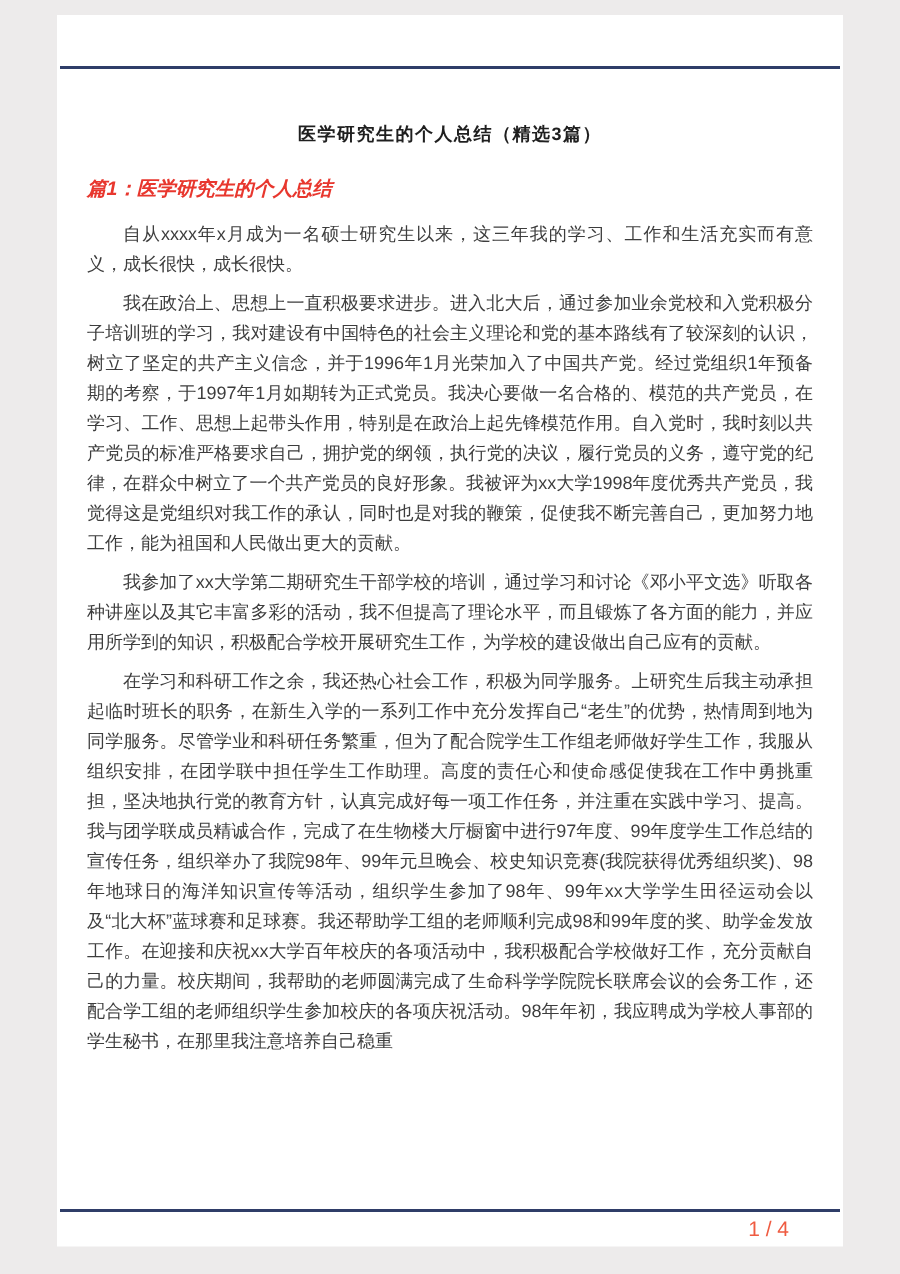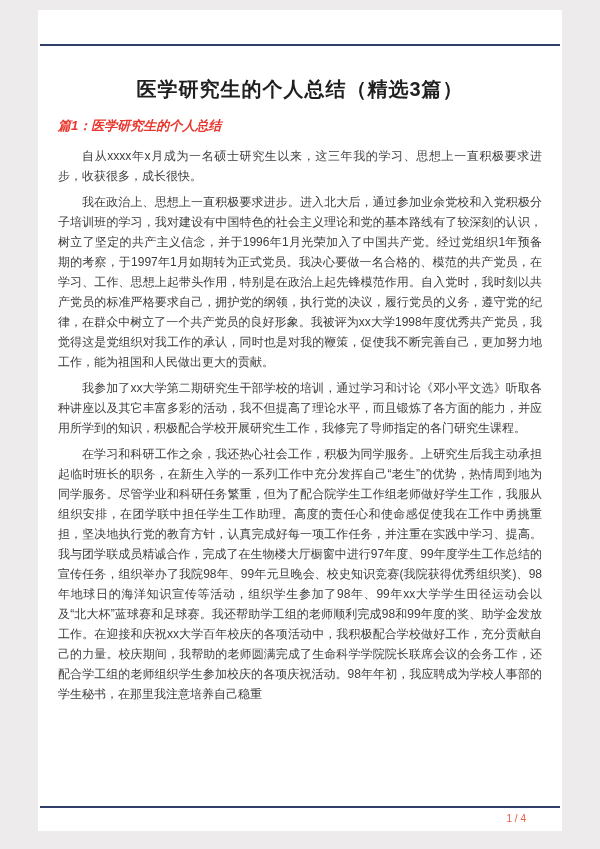--- a/index.html
+++ b/index.html
@@ -31,21 +31,21 @@
   }
   .rule-top { top: 34px; }
   .rule-bottom { top: 796px; }
   .doc-title {
     position: absolute;
     top: 70px;
     left: 0;
     width: 100%;
     margin: 0;
     text-align: center;
-    font-size: 20px;
+    font-size: 12px;
     line-height: 18px;
     font-weight: bold;
     letter-spacing: 1px;
     color: var(--title-color, #1f1f1f);
   }
   .section-heading {
     position: absolute;
     top: 108px;
     left: 20px;
     margin: 0;
@@ -68,38 +68,38 @@
     color: var(--body-text, #3d3d3d);
   }
   .doc-body p {
     margin: 0 0 6px 0;
     text-indent: 2em;
   }
   .page-indicator {
     position: absolute;
     top: 802px;
     right: 36px;
-    font-size: 10px;
+    font-size: 14px;
     line-height: 14px;
     color: var(--page-indicator-color, #ef5b41);
   }
 </style>
 </head>
 <body>
 
 <div class="sheet">
   <div class="rule rule-top"></div>
 
   <h1 class="doc-title">医学研究生的个人总结（精选3篇）</h1>
 
   <h2 class="section-heading">篇1：医学研究生的个人总结</h2>
 
   <div class="doc-body">
-      <p>自从xxxx年x月成为一名硕士研究生以来，这三年我的学习、思想上一直积极要求进步，收获很多，成长很快。</p>
+      <p>自从xxxx年x月成为一名硕士研究生以来，这三年我的学习、工作和生活充实而有意义，成长很快，成长很快。</p>
       <p>我在政治上、思想上一直积极要求进步。进入北大后，通过参加业余党校和入党积极分子培训班的学习，我对建设有中国特色的社会主义理论和党的基本路线有了较深刻的认识，树立了坚定的共产主义信念，并于1996年1月光荣加入了中国共产党。经过党组织1年预备期的考察，于1997年1月如期转为正式党员。我决心要做一名合格的、模范的共产党员，在学习、工作、思想上起带头作用，特别是在政治上起先锋模范作用。自入党时，我时刻以共产党员的标准严格要求自己，拥护党的纲领，执行党的决议，履行党员的义务，遵守党的纪律，在群众中树立了一个共产党员的良好形象。我被评为xx大学1998年度优秀共产党员，我觉得这是党组织对我工作的承认，同时也是对我的鞭策，促使我不断完善自己，更加努力地工作，能为祖国和人民做出更大的贡献。</p>
-      <p>我参加了xx大学第二期研究生干部学校的培训，通过学习和讨论《邓小平文选》听取各种讲座以及其它丰富多彩的活动，我不但提高了理论水平，而且锻炼了各方面的能力，并应用所学到的知识，积极配合学校开展研究生工作，我修完了导师指定的各门研究生课程。</p>
+      <p>我参加了xx大学第二期研究生干部学校的培训，通过学习和讨论《邓小平文选》听取各种讲座以及其它丰富多彩的活动，我不但提高了理论水平，而且锻炼了各方面的能力，并应用所学到的知识，积极配合学校开展研究生工作，为学校的建设做出自己应有的贡献。</p>
       <p>在学习和科研工作之余，我还热心社会工作，积极为同学服务。上研究生后我主动承担起临时班长的职务，在新生入学的一系列工作中充分发挥自己“老生”的优势，热情周到地为同学服务。尽管学业和科研任务繁重，但为了配合院学生工作组老师做好学生工作，我服从组织安排，在团学联中担任学生工作助理。高度的责任心和使命感促使我在工作中勇挑重担，坚决地执行党的教育方针，认真完成好每一项工作任务，并注重在实践中学习、提高。我与团学联成员精诚合作，完成了在生物楼大厅橱窗中进行97年度、99年度学生工作总结的宣传任务，组织举办了我院98年、99年元旦晚会、校史知识竞赛(我院获得优秀组织奖)、98年地球日的海洋知识宣传等活动，组织学生参加了98年、99年xx大学学生田径运动会以及“北大杯”蓝球赛和足球赛。我还帮助学工组的老师顺利完成98和99年度的奖、助学金发放工作。在迎接和庆祝xx大学百年校庆的各项活动中，我积极配合学校做好工作，充分贡献自己的力量。校庆期间，我帮助的老师圆满完成了生命科学学院院长联席会议的会务工作，还配合学工组的老师组织学生参加校庆的各项庆祝活动。98年年初，我应聘成为学校人事部的学生秘书，在那里我注意培养自己稳重</p>
     </div>
 
   <div class="rule rule-bottom"></div>
 
   <div class="page-indicator">1 / 4</div>
 </div>
 
 </body></html>

